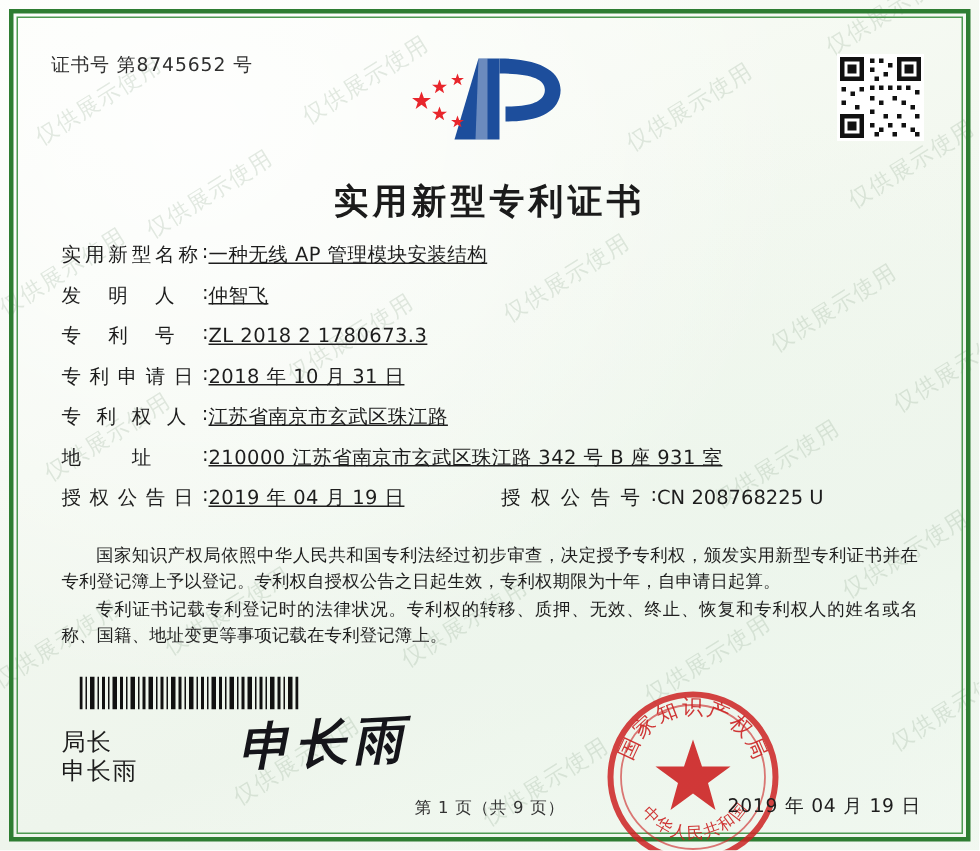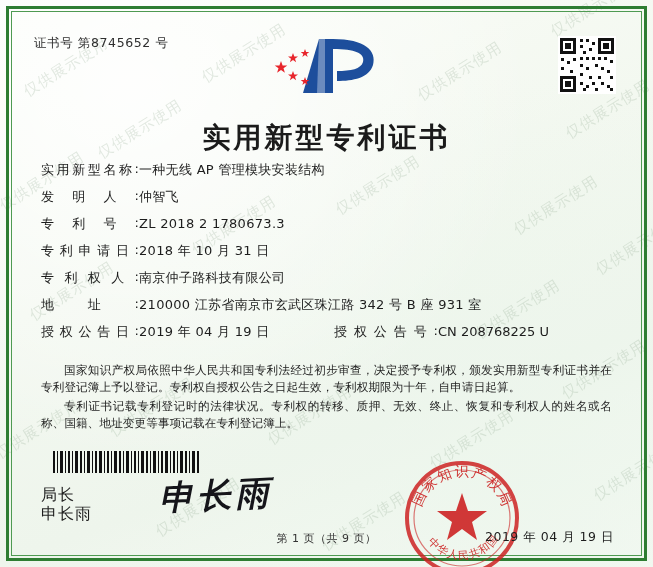--- a/index.html
+++ b/index.html
@@ -86,21 +86,21 @@
     top: 25px;
     width: 58px;
     height: 58px;
   }
   .title {
     position: absolute;
     top: 108px;
     left: 0;
     width: 631px;
     text-align: center;
-    font-size: 28px;
+    font-size: 23px;
     font-weight: bold;
     letter-spacing: 3px;
     color: #1b1b1b;
     font-family: "DejaVu Sans", sans-serif;
   }
   
   .fields {
     position: absolute;
     top: 150px;
     left: 0;
@@ -117,20 +117,21 @@
   .lbl {
     width: 98px;
     flex: 0 0 98px;
     display: flex;
     justify-content: space-between;
     letter-spacing: 0px;
   }
   .val {
     flex: 1;
     letter-spacing: 0.3px;
+    text-decoration: underline;
   }
   .row-two .lbl { width: 98px; flex: 0 0 98px; }
   .row-two .val { flex: 0 0 195px; }
   .row-two .lbl2 {
     flex: 0 0 104px;
     display: flex;
     justify-content: space-between;
   }
   .row-two .val2 { flex: 1; }
   
@@ -365,21 +366,21 @@
       </div>
 
       <div class="row">
         <span class="lbl">
             <span>专</span>
             <span>利</span>
             <span>权</span>
             <span>人</span>
             <span>:</span>
           </span>
-        <span class="val">南京仲子路科技有限公司</span>
+        <span class="val">江苏省南京市玄武区珠江路</span>
       </div>
 
       <div class="row">
         <span class="lbl">
             <span>地</span>
             <span>址</span>
             <span>:</span>
           </span>
         <span class="val">210000 江苏省南京市玄武区珠江路 342 号 B 座 931 室</span>
       </div>

